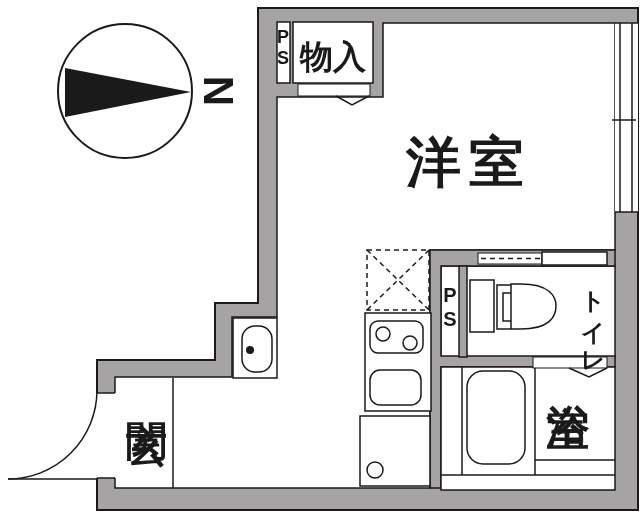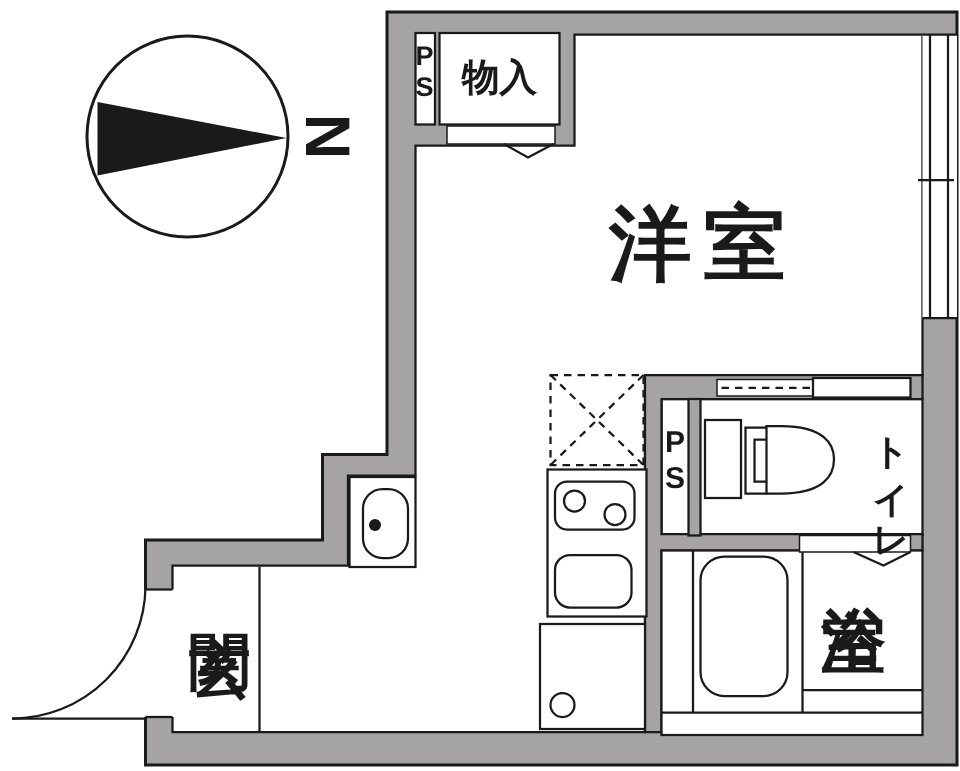--- a/index.html
+++ b/index.html
@@ -18,21 +18,21 @@
   .floor{fill:var(--floor);stroke:var(--line);stroke-width:1.5;}
   .floor-thin{fill:var(--floor);stroke:var(--line);stroke-width:1;}
   .open{fill:var(--floor);stroke:none;}
   .fixline{fill:none;stroke:var(--line);stroke-width:1.5;}
   .fixwhite{fill:var(--floor);stroke:var(--line);stroke-width:1.5;}
   .dash{fill:none;stroke:var(--line);stroke-width:1.5;stroke-dasharray:5 4;}
   .blackfill{fill:var(--line);stroke:none;}
   .lbl{position:absolute;color:var(--line);white-space:nowrap;}
   .lbl.h{text-align:center;}
   .lbl.v{writing-mode:vertical-rl;text-orientation:upright;}
-  .lbl-storage{left:293px;top:35px;width:80px;font-size:25px;font-weight:600;}
+  .lbl-storage{left:293px;top:35px;width:80px;font-size:33px;font-weight:600;}
   .lbl-ps-top{left:275px;top:27px;width:18px;font-size:18px;font-weight:600;letter-spacing:1px;}
   .lbl-western{left:380px;top:126px;width:178px;font-size:55px;font-weight:600;letter-spacing:8px;}
   .lbl-toilet{left:577px;top:274px;font-size:24px;font-weight:600;letter-spacing:3px;}
   .lbl-ps-mid{left:437px;top:284px;width:24px;font-size:20px;font-weight:600;letter-spacing:2px;}
   .lbl-bath{left:540px;top:370px;font-size:43px;font-weight:600;}
   .lbl-entrance{left:120px;top:390px;font-size:41px;font-weight:600;}
   .lbl-north{left:196px;top:69px;width:44px;height:44px;line-height:44px;text-align:center;
              font-size:42px;font-weight:bold;transform:rotate(90deg);}
 </style>
 </head>

